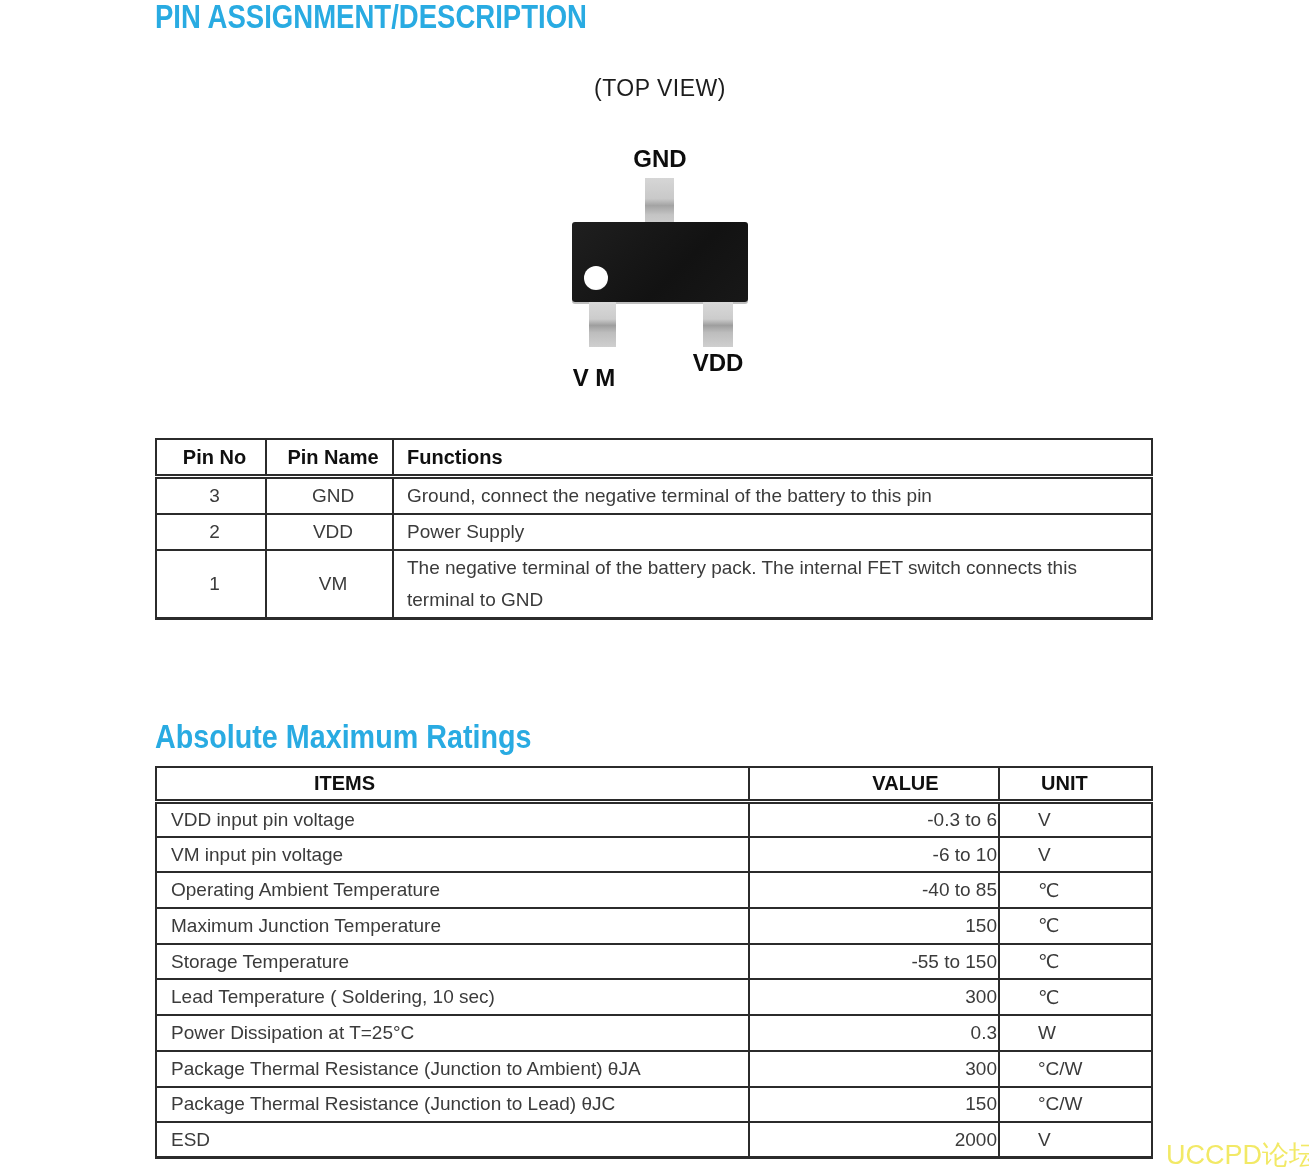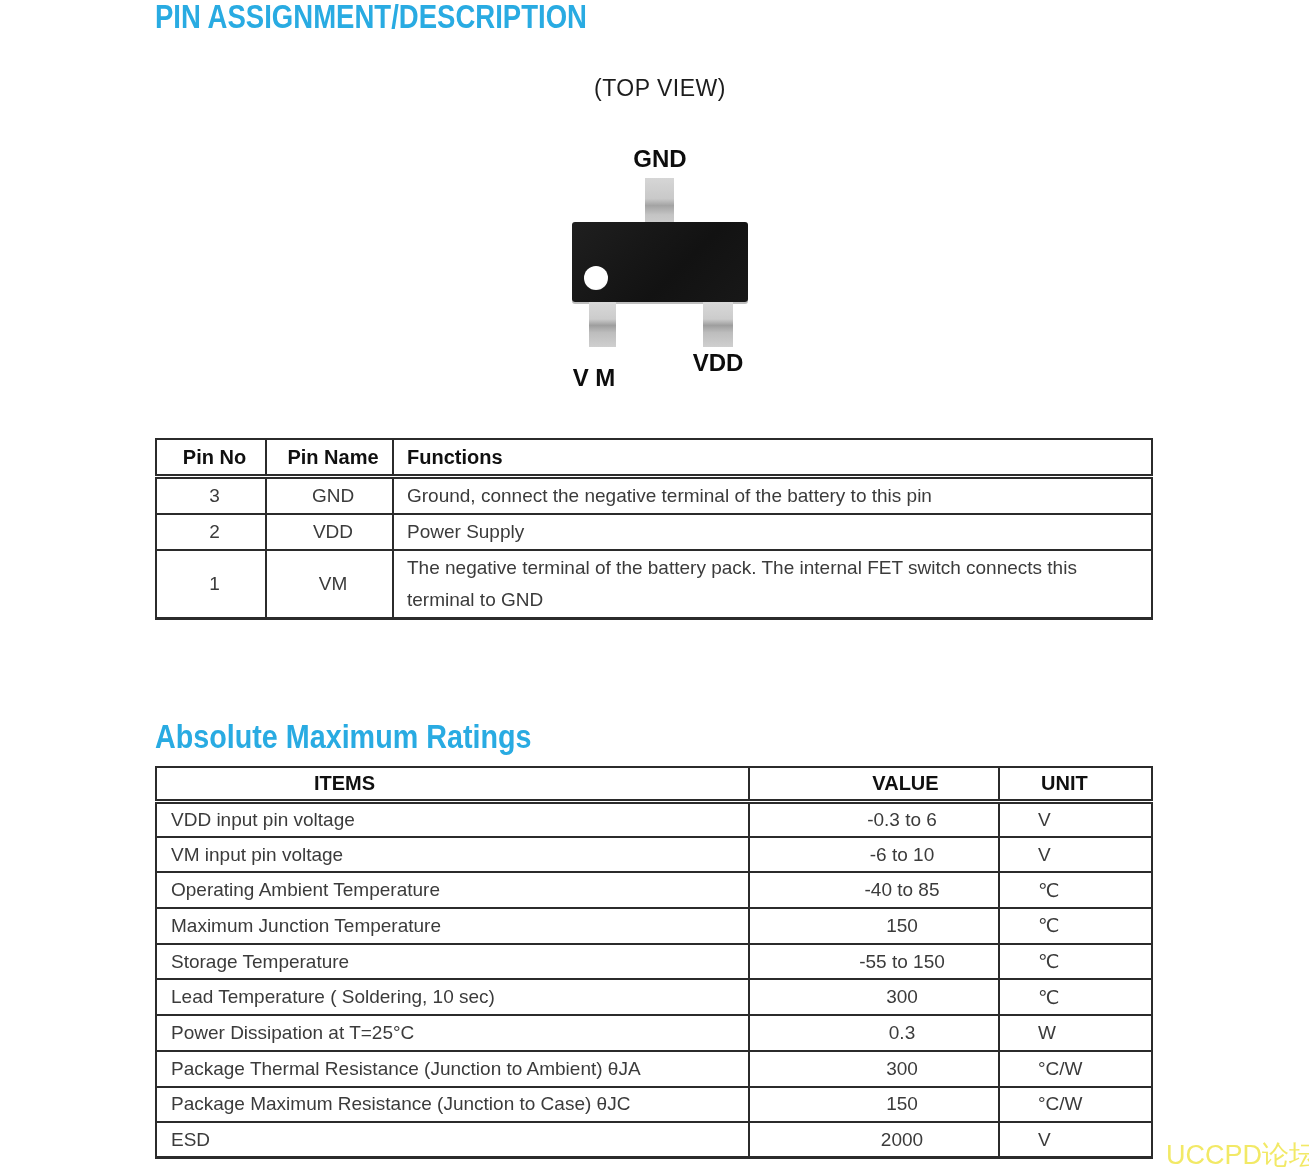--- a/index.html
+++ b/index.html
@@ -76,21 +76,21 @@
   .pin-table .cc { text-align:center; }
   .pin-table .func { text-align:left; padding-left:13px; padding-right:10px; line-height:32px; }
 
   .ratings-table { left:155px; top:766px; width:998px; }
   .ratings-table thead tr { height:34px; }
   .ratings-table tbody tr { height:35.7px; }
   .ratings-table th.h-items { text-align:left; padding-left:157px; }
   .ratings-table th.h-value { text-align:center; padding-left:64px; }
   .ratings-table th.h-unit  { text-align:left; padding-left:41px; }
   .ratings-table td.c-items { text-align:left; padding-left:14px; }
-  .ratings-table td.c-value { text-align:center; padding-left:57px;border-radius:13px; }
+  .ratings-table td.c-value { text-align:right; padding-left:57px;border-radius:13px; }
   .ratings-table td.c-unit  { text-align:left; padding-left:38px; }
 
   
   .watermark {
     position:absolute; left:1166px; top:1137px;
     font-size:27px; color:#F2E966; white-space:nowrap;
   }
 </style>
 </head>
 <body>
@@ -198,21 +198,21 @@
         <td class="c-items">Power Dissipation at T=25°C</td>
         <td class="c-value">0.3</td>
         <td class="c-unit">W</td>
       </tr>
       <tr>
         <td class="c-items">Package Thermal Resistance (Junction to Ambient) θJA</td>
         <td class="c-value">300</td>
         <td class="c-unit">°C/W</td>
       </tr>
       <tr>
-        <td class="c-items">Package Maximum Resistance (Junction to Case) θJC</td>
+        <td class="c-items">Package Thermal Resistance (Junction to Lead) θJC</td>
         <td class="c-value">150</td>
         <td class="c-unit">°C/W</td>
       </tr>
       <tr>
         <td class="c-items">ESD</td>
         <td class="c-value">2000</td>
         <td class="c-unit">V</td>
       </tr>
     </tbody>
   </table>

